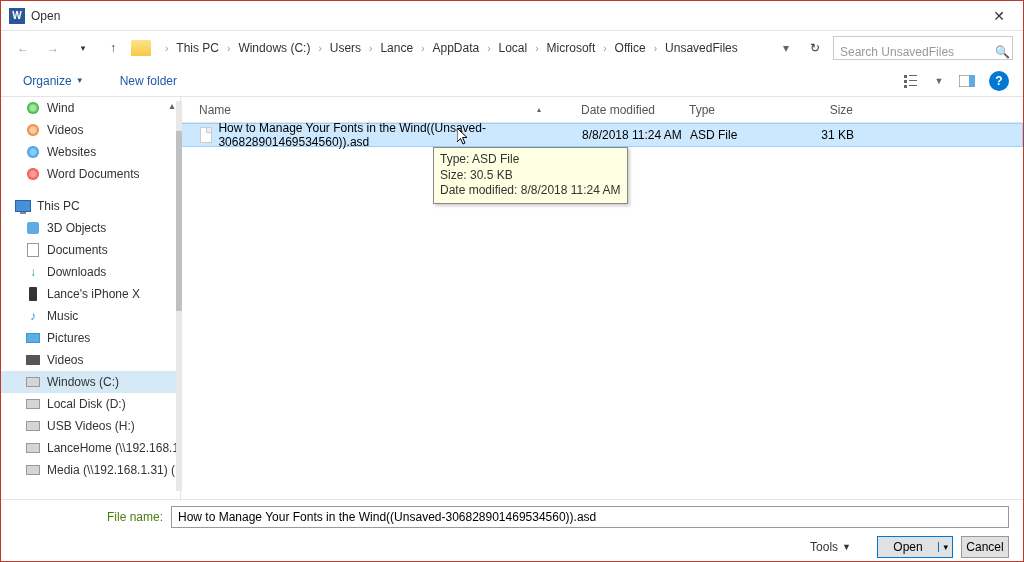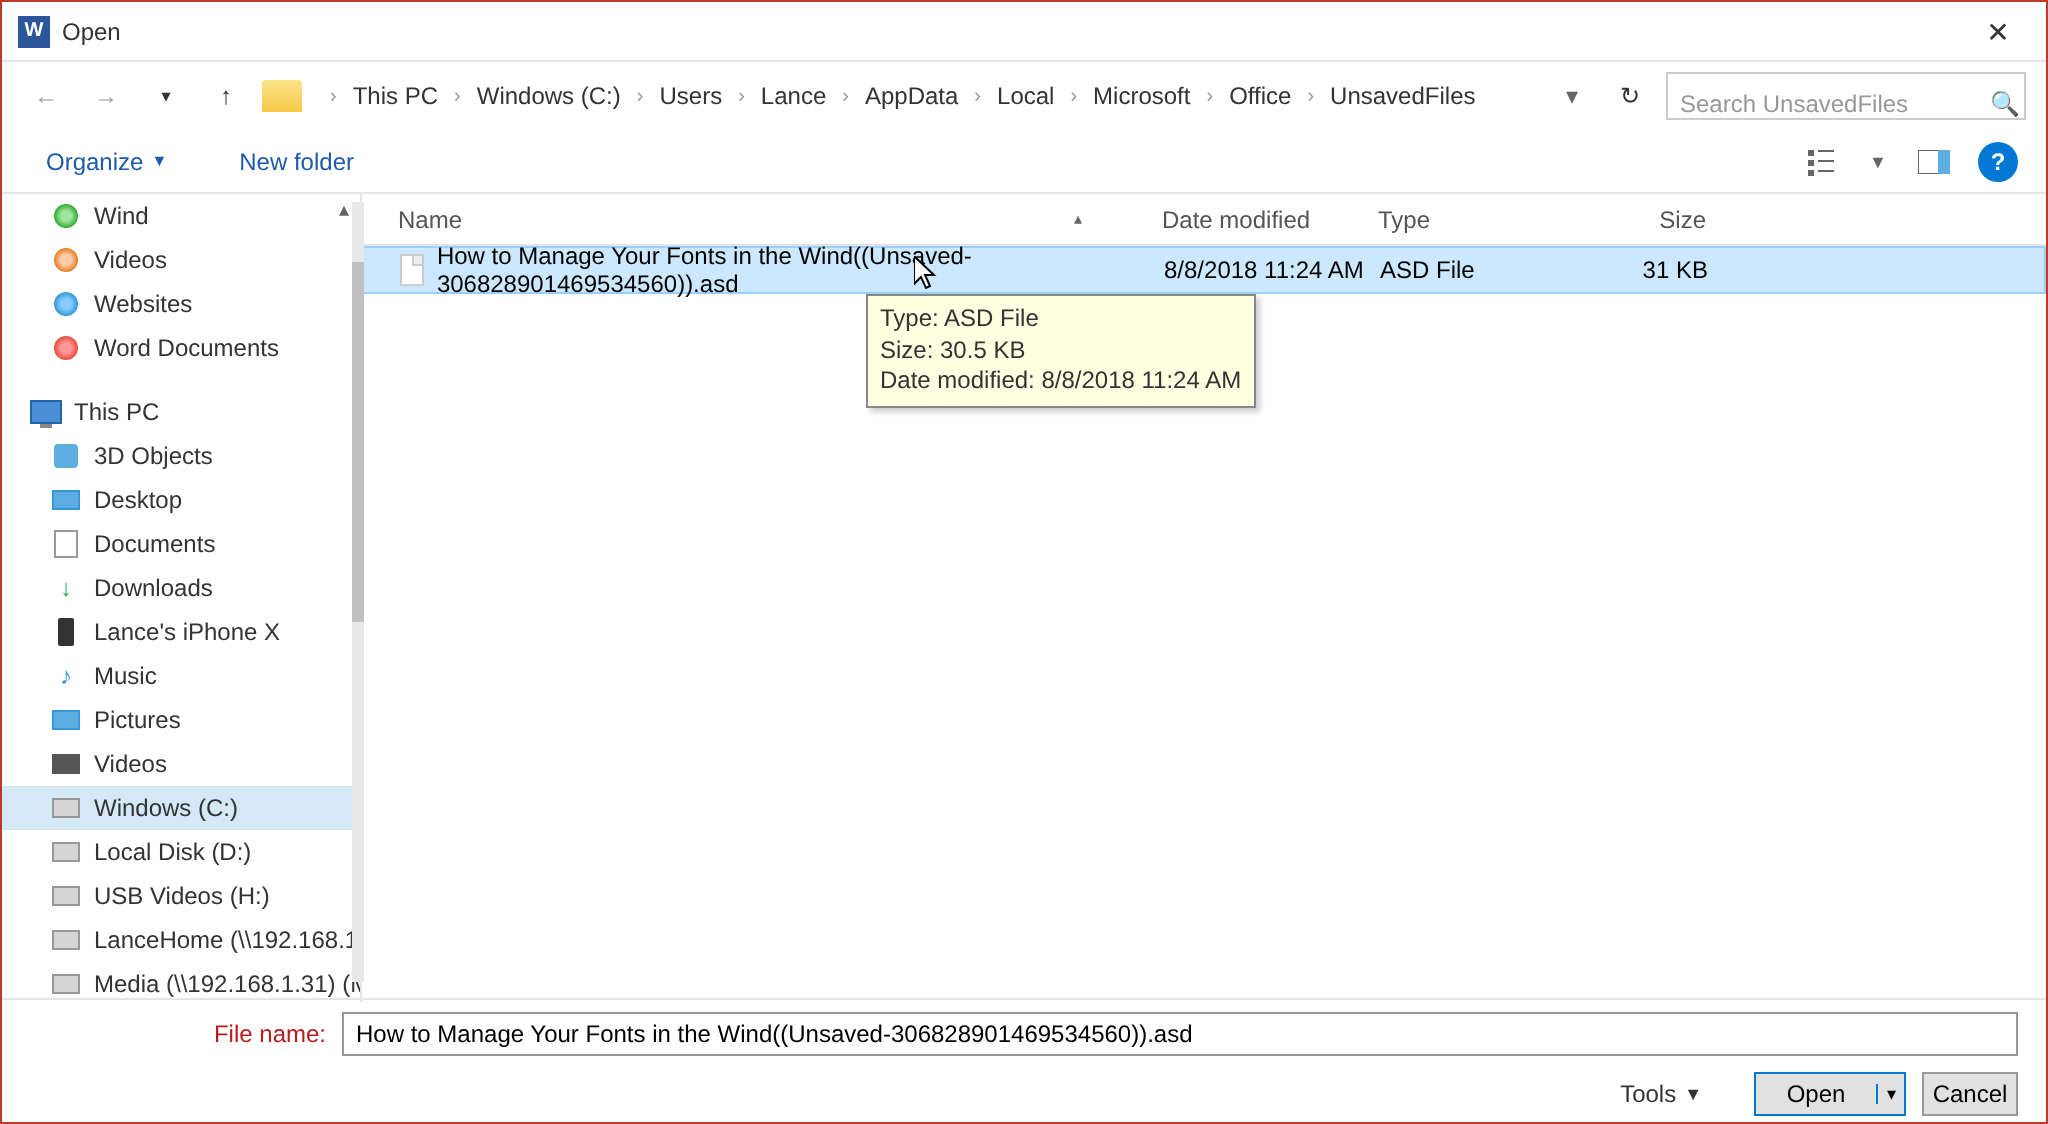--- a/index.html
+++ b/index.html
@@ -78,21 +78,21 @@
 
 .tooltip { position: absolute; top: 146px; left: 432px; background: #ffffe1; border: 1px solid #888; padding: 4px 6px; font-size: 11px; color: #333; line-height: 1.3; box-shadow: 2px 2px 3px rgba(0,0,0,0.2); z-index: 10; }
 
 
 .cursor { position: absolute; top: 127px; left: 456px; z-index: 11; pointer-events: none; }
 .cursor svg { width: 14px; height: 18px; }
 
 
 .bottom { position: absolute; bottom: 0; left: 0; right: 0; height: 62px; border-top: 1px solid #e5e5e5; padding: 6px 14px; }
 .filename-row { display: flex; align-items: center; gap: 8px; margin-bottom: 8px; }
-.filename-label { width: 148px; text-align: right; color: #b91c1c; }
+.filename-label { width: 148px; text-align: right; color: #4d7c0f; }
 .filename-input { flex: 1; height: 22px; border: 1px solid #999; padding: 0 6px; font-size: 12px; }
 .filetype-select { width: 170px; height: 22px; border: 1px solid #999; padding: 0 6px; display: flex; align-items: center; justify-content: space-between; cursor: pointer; background: #fff; }
 .button-row { display: flex; justify-content: flex-end; gap: 8px; }
 .tools-link { color: #333; padding: 4px 8px; cursor: pointer; display: flex; align-items: center; gap: 4px; margin-right: 10px; }
 .btn { width: 48px; height: 22px; border: 1px solid #999; background: #e1e1e1; display: flex; align-items: center; justify-content: center; cursor: pointer; }
 .btn-open { border: 1px solid #0078d4; position: relative; padding-right: 14px; width: 76px; }
 .btn-open::after { content: '▾'; position: absolute; right: 4px; border-left: 1px solid #0078d4; padding-left: 4px; font-size: 9px; }
 </style>
 </head>
 <body>
@@ -202,26 +202,20 @@
           <span>This PC</span>
         </div>
       <div class="side-item">
           <span class="side-icon">
             <span class="ico-3d"></span>
           </span>
           <span>3D Objects</span>
         </div>
       <div class="side-item">
           <span class="side-icon">
-            <span class="ico-desktop"></span>
-          </span>
-          <span>Desktop</span>
-        </div>
-      <div class="side-item">
-          <span class="side-icon">
             <span class="ico-doc"></span>
           </span>
           <span>Documents</span>
         </div>
       <div class="side-item">
           <span class="side-icon">
             <span class="ico-down">↓</span>
           </span>
           <span>Downloads</span>
         </div>

